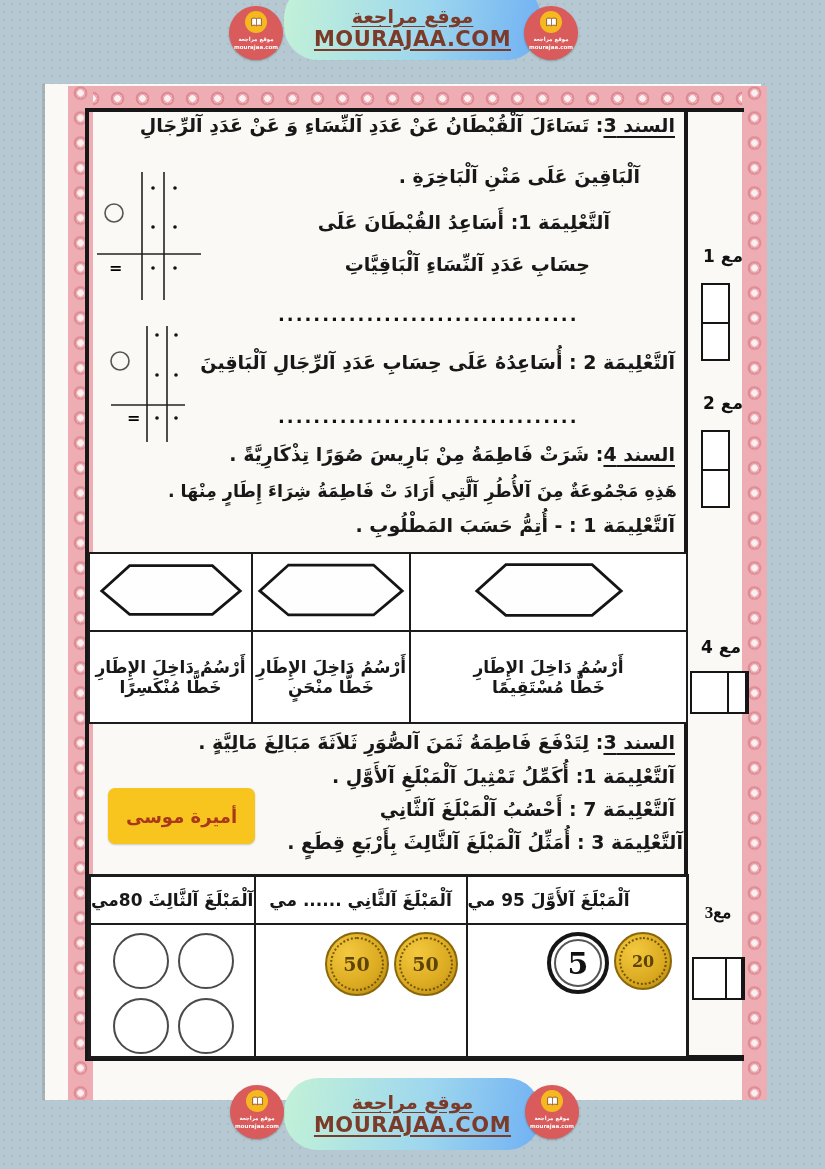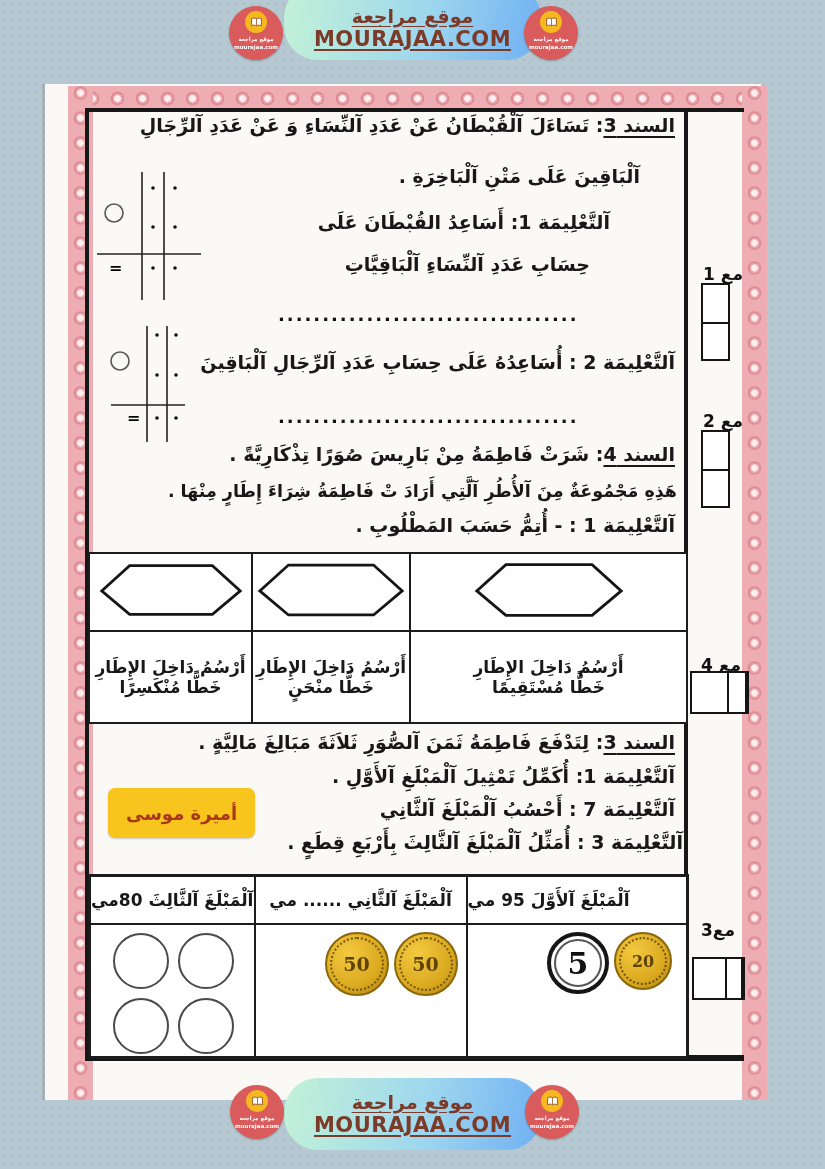--- a/index.html
+++ b/index.html
@@ -32,21 +32,21 @@
   .pill{
     border-radius:34px;display:flex;flex-direction:column;align-items:center;justify-content:center;
     background:linear-gradient(100deg,#c3f2d7 0%,#9ed7ee 55%,#6fb0f3 100%);
   }
   .pill .t-ar{font-size:19px;color:#7c3b28;font-weight:bold;text-decoration:underline;text-underline-offset:3px;direction:rtl;}
   .pill .t-en{font-size:21px;color:#7c3b28;font-weight:bold;text-decoration:underline;text-underline-offset:3px;letter-spacing:.5px;}
   .badge{width:54px;height:54px;border-radius:50%;background:#d95b5b;box-shadow:0 1px 2px rgba(0,0,0,.25);}
   .badge .icon{position:absolute;left:50%;top:5px;transform:translateX(-50%);width:22px;height:22px;border-radius:50%;background:#f5b81e;display:flex;align-items:center;justify-content:center;}
   .badge .btxt{position:absolute;left:0;bottom:9px;width:100%;text-align:center;color:#fff;font-size:5.5px;line-height:1.35;font-weight:bold;}
   
-  .mark{font-size:17px;font-weight:bold;direction:rtl;color:#111;margin-top:18px;}
+  .mark{font-size:17px;font-weight:bold;direction:rtl;color:#111;}
   .score-box{border:2px solid #151515;background:#fff;display:grid;}
   .score-box.v2{grid-template-rows:1fr 1fr;}
   .score-box.v2 > div + div{border-top:2px solid #151515;}
   .score-box.h3{grid-template-columns:1fr 1fr 1fr;}
   .score-box.h3 > div + div{border-right:2px solid #151515;}
   
   table{border-collapse:collapse;table-layout:fixed;background:#fff;}
   .wtab td,.wtab th{border:2px solid #1c1c1c;padding:0;vertical-align:middle;}
   .hex-cell{text-align:center;}
   .frame-txt{display:flex;flex-direction:column;justify-content:space-evenly;height:100%;align-items:center;}
@@ -191,21 +191,21 @@
           </div>
     </td>
   </tr>
 </tbody>
   </table>
 
 <div class="abs ar ln" style="right:150px;top:731px;"><span class="sec-title">السند 3</span><span>:  لِتَدْفَعَ فَاطِمَةُ  ثَمَنَ آلصُّوَرِ ثَلاَثَةَ مَبَالِغَ مَالِيَّةٍ .</span></div>
 <div class="abs ar ln" style="right:150px;top:765px;">آلتَّعْلِيمَة 1: أُكَمِّلُ تَمْثِيلَ آلْمَبْلَغِ آلأَوَّلِ .</div>
 <div class="abs ar ln" style="right:150px;top:798px;">آلتَّعْلِيمَة 7 : أَحْسُبُ  آلْمَبْلَغَ آلثَّانِي</div>
 <div class="abs ar ln" style="right:142px;top:831px;">آلتَّعْلِيمَة 3 : أُمَثِّلُ آلْمَبْلَغَ آلثَّالِثَ بِأَرْبَعِ قِطَعٍ .</div>
-<div class="abs name-tag" style="left:108px;top:788px;width:147px;height:50px;">أميرة موسى</div>
+<div class="abs name-tag" style="left:108px;top:788px;width:147px;height:56px;">أميرة موسى</div>
 
 <table class="abs wtab" dir="rtl" style="left:88px;top:874px;width:598px;border:3px solid #1c1c1c;">
   <colgroup>
       <col style="width:221px">
       <col style="width:212px">
       <col style="width:165px">
     </colgroup>
   <tbody>
       <tr style="height:48px;">
     <th class="mt-head" style="text-align:left;padding-right:14px;">آلْمَبْلَغَ آلأَوَّلَ 95 مي</th>
@@ -257,21 +257,21 @@
     <div></div>
   </div>
 
 <div class="abs mark" style="left:698px;top:637px;width:46px;text-align:center;">مع 4</div>
 <div class="abs score-box h3" style="left:690px;top:671px;width:55px;height:39px;">
     <div></div>
     <div></div>
     <div></div>
   </div>
 
-<div class="abs mark" style="left:697px;top:902px;width:42px;text-align:center;">مع3</div>
+<div class="abs mark" style="left:697px;top:902px;width:42px;text-align:center;font-family:Liberation Serif, serif;">مع3</div>
 <div class="abs score-box h3" style="left:692px;top:957px;width:49px;height:39px;">
     <div></div>
     <div></div>
     <div></div>
   </div>
 
 <div class="abs pill" style="left:284px;top:1078px;width:257px;height:72px;">
   <span class="t-ar">موقع مراجعة</span>
   <span class="t-en">MOURAJAA.COM</span>
 </div>

